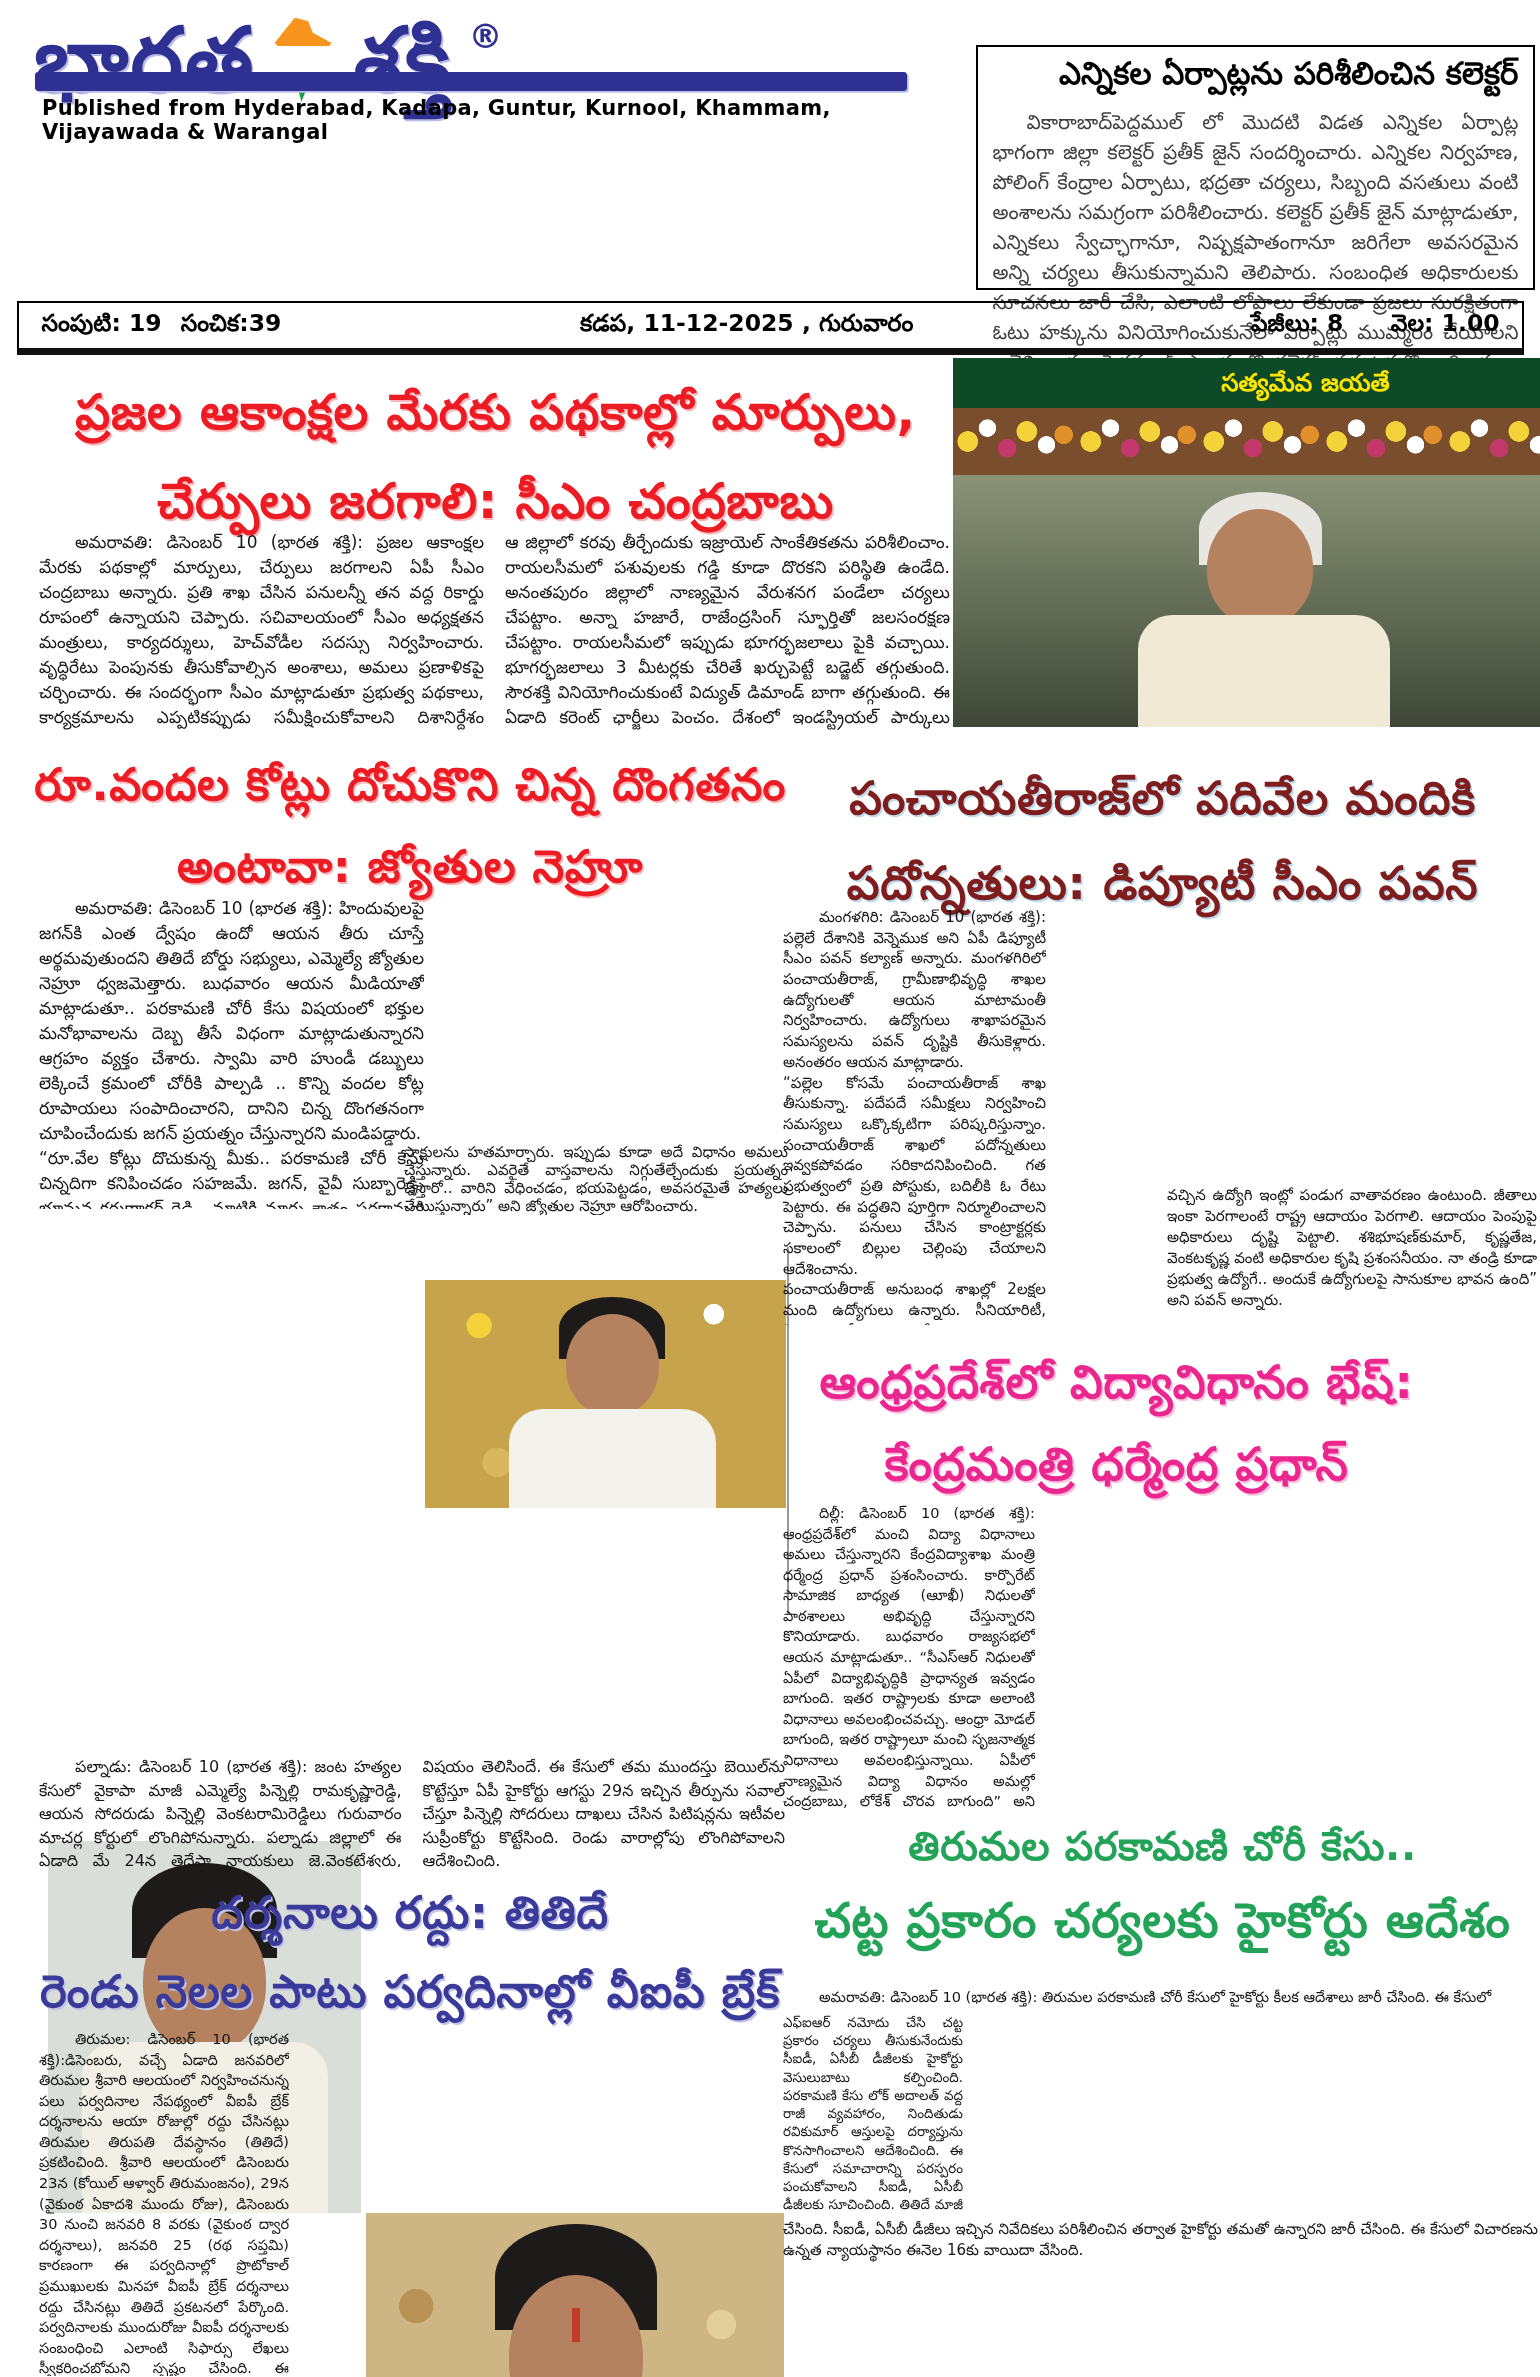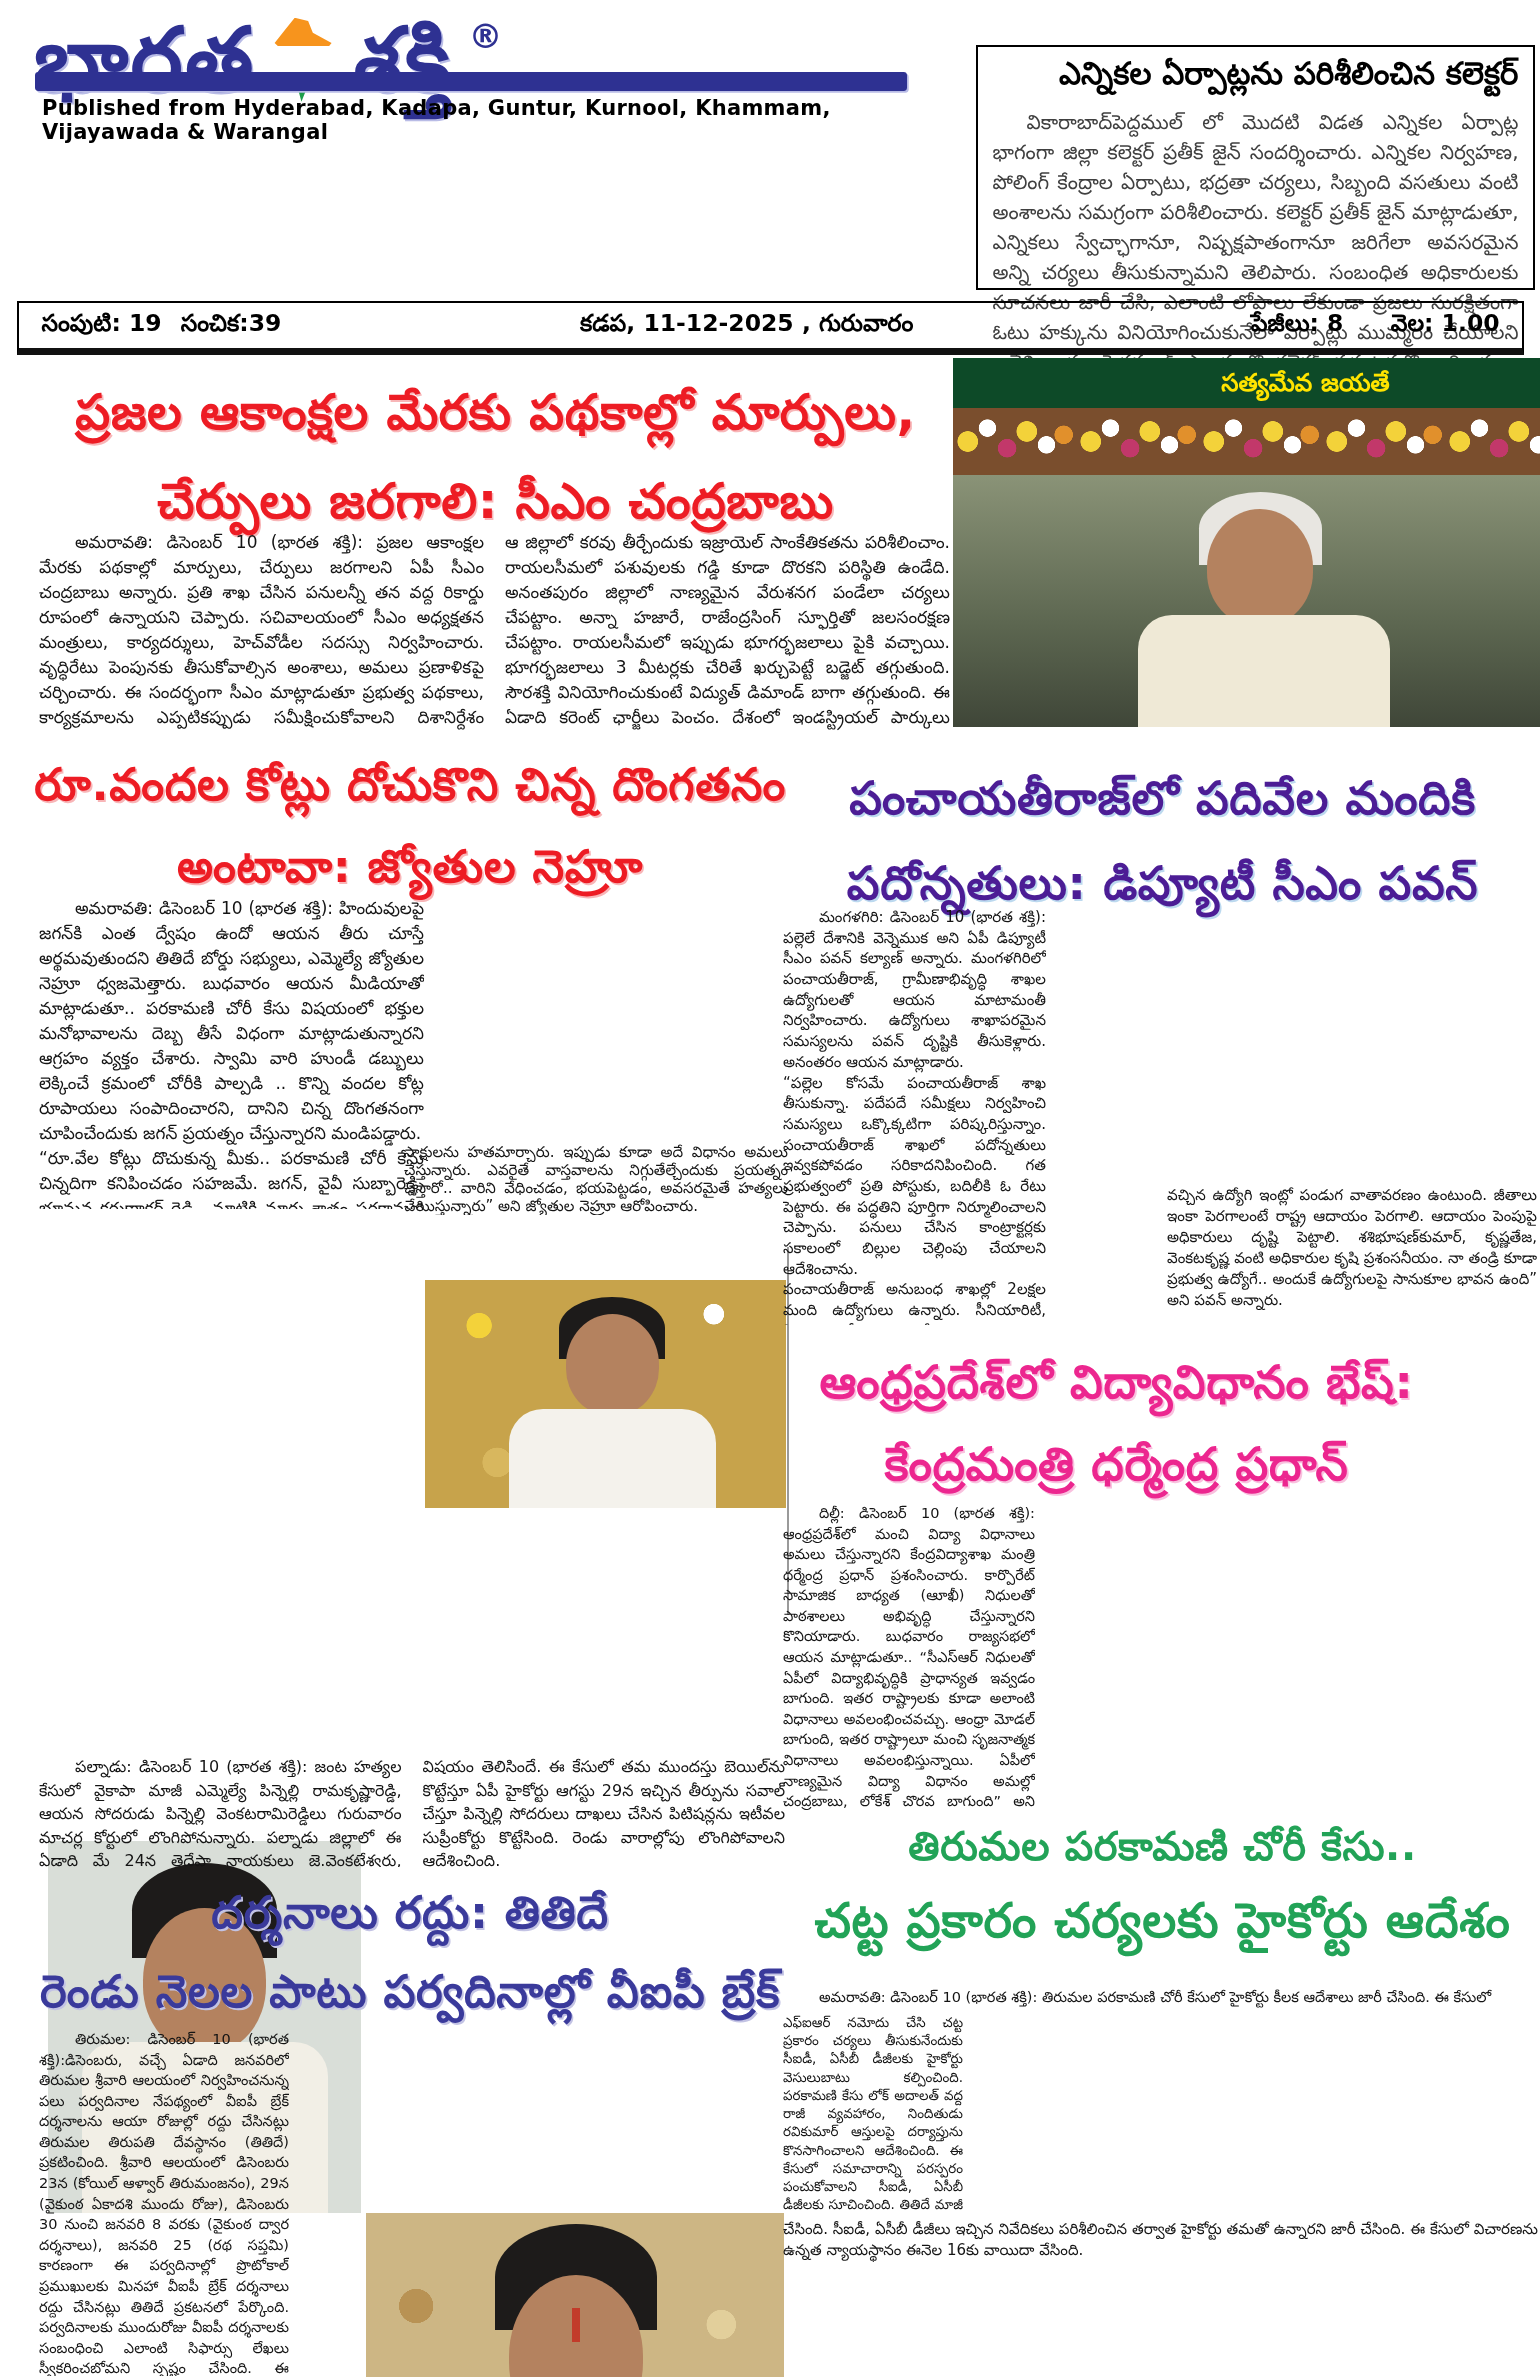--- a/index.html
+++ b/index.html
@@ -32,21 +32,21 @@
   .date-bar {
     border:2.2px solid #000; border-bottom:7.8px solid #111;
     display:flex; align-items:center; font-weight:bold; font-size:23.5px; color:#000000;
     padding:0 22.4px;
   }
   .date-bar .mid { flex:1; text-align:center; }
   .date-bar .right span { margin-left:39px; }
   
   .hl { text-align:center; font-weight:bold; line-height:1.82; letter-spacing:0.6px; }
   .hl-red    { color:#ed1c24; text-shadow:1.7px 1.7px 0 #f8b6b8; }
-  .hl-skyblue{ color:#4c1d95; text-shadow:1.7px 1.7px 0 #bcd9ef; }
+  .hl-skyblue{ color:#7f1d1d; text-shadow:1.7px 1.7px 0 #bcd9ef; }
   .hl-pink   { color:#ec268f; text-shadow:1.7px 1.7px 0 #f9c0de; }
   .hl-olive  { color:#64801e; }
   .hl-indigo { color:#3a3a9b; text-shadow:1.7px 1.7px 0 #c3c3e4; }
   .hl-green  { color:#22a357; }
   
   .bodytxt { font-size:17px; line-height:1.47; text-align:justify; color:#141414; white-space:pre-line; overflow:hidden; }
   .bodytxt.first-indent { text-indent:36px; }
   .cols2 { display:flex; gap:21px; }
   .cols2 > div { flex:1; }
   

